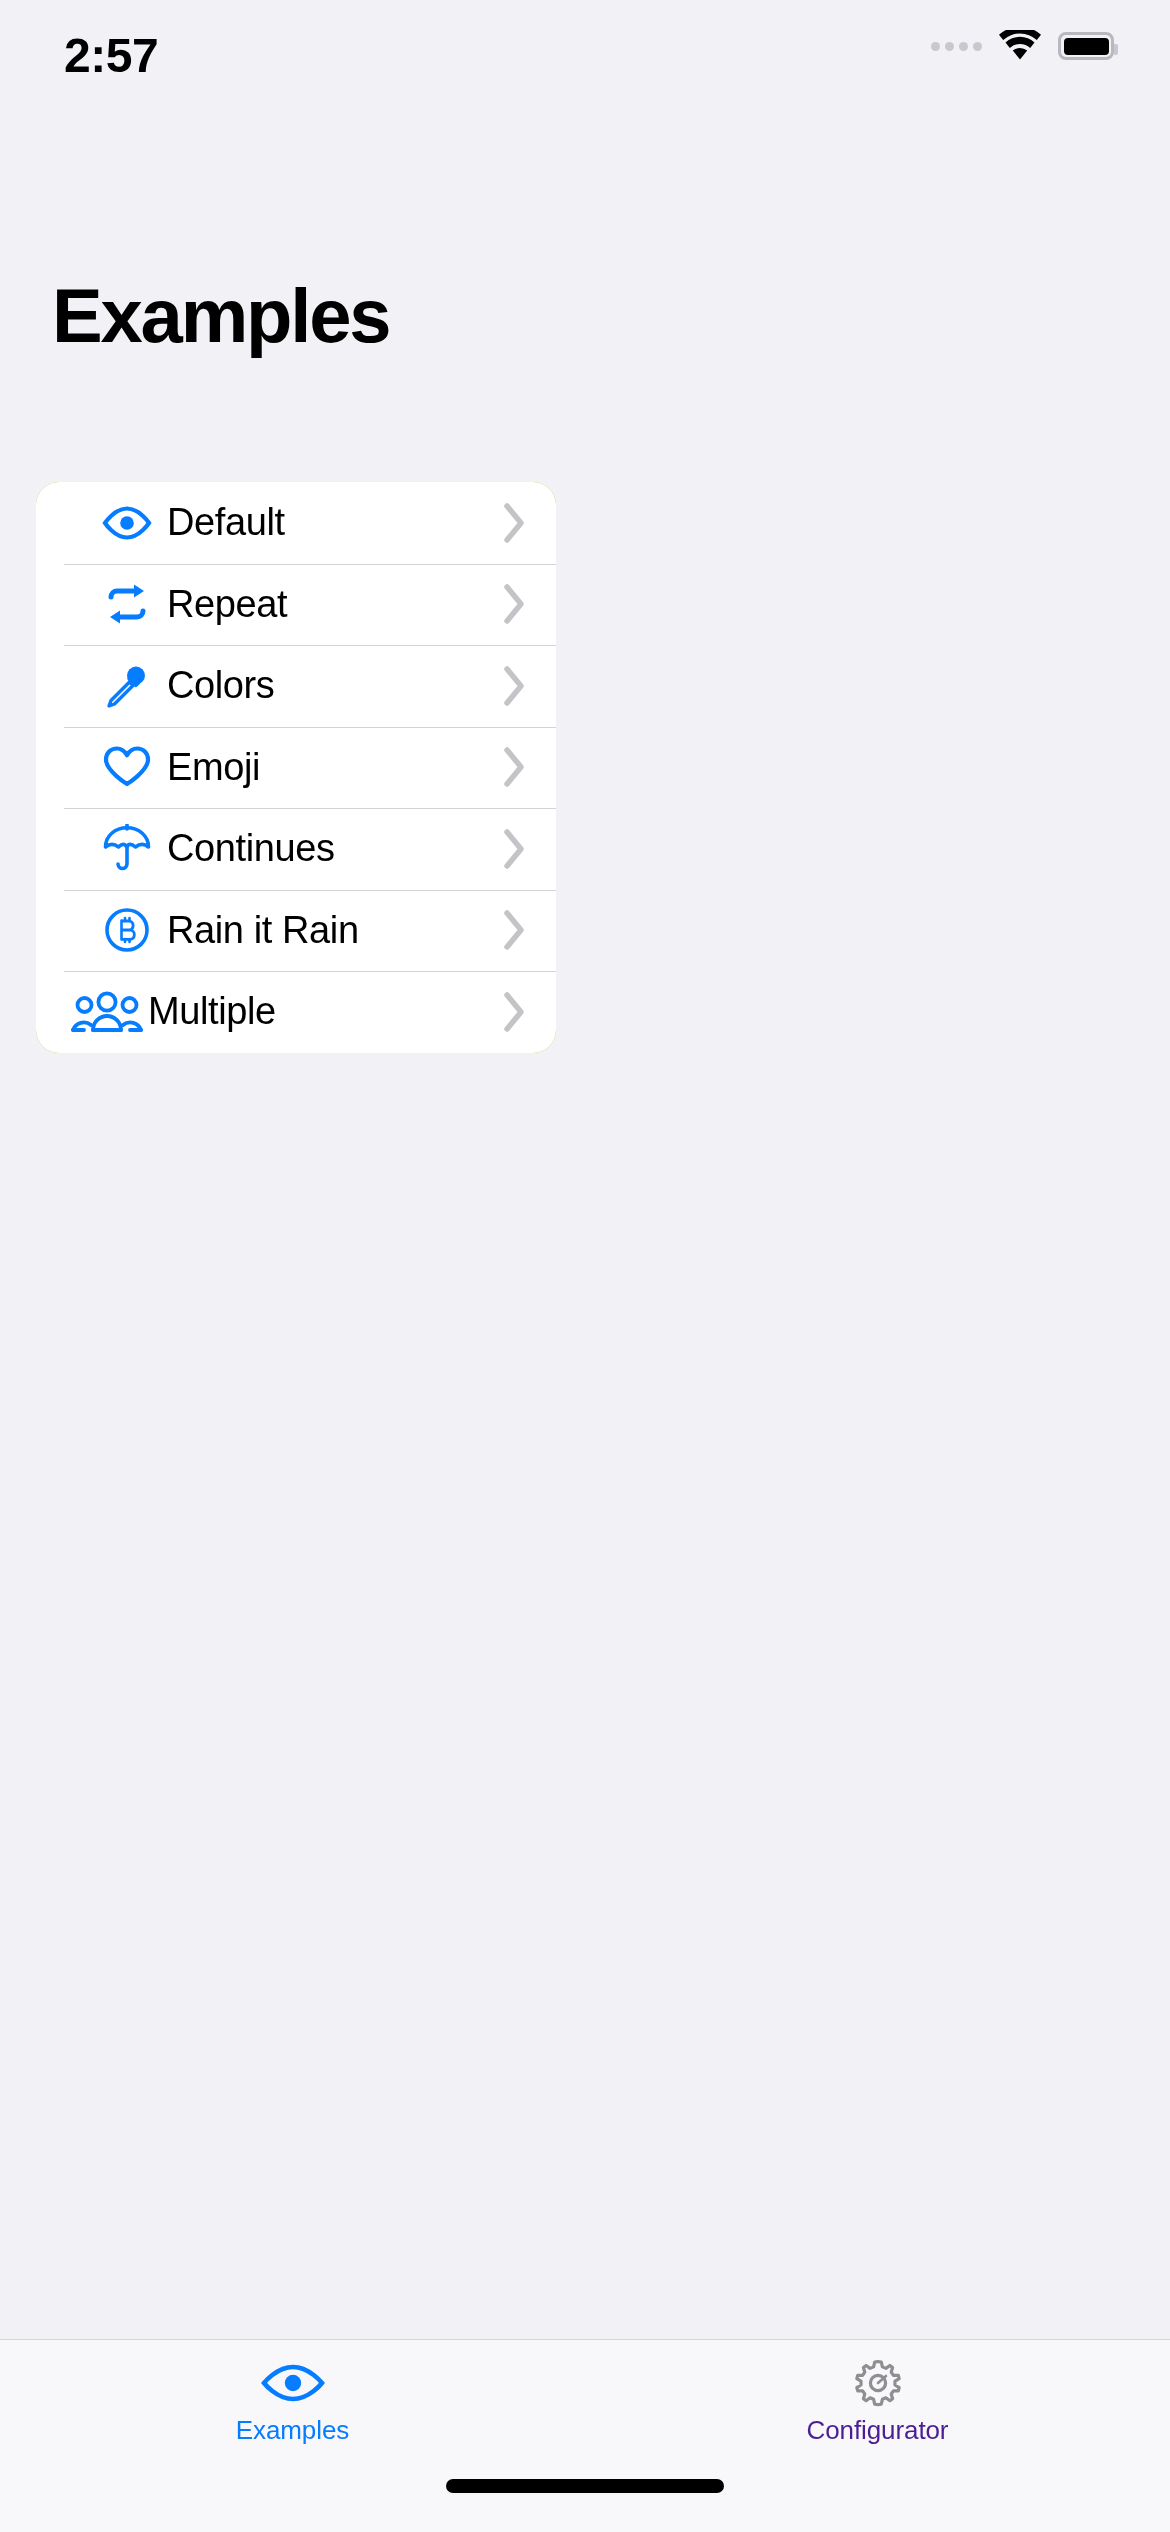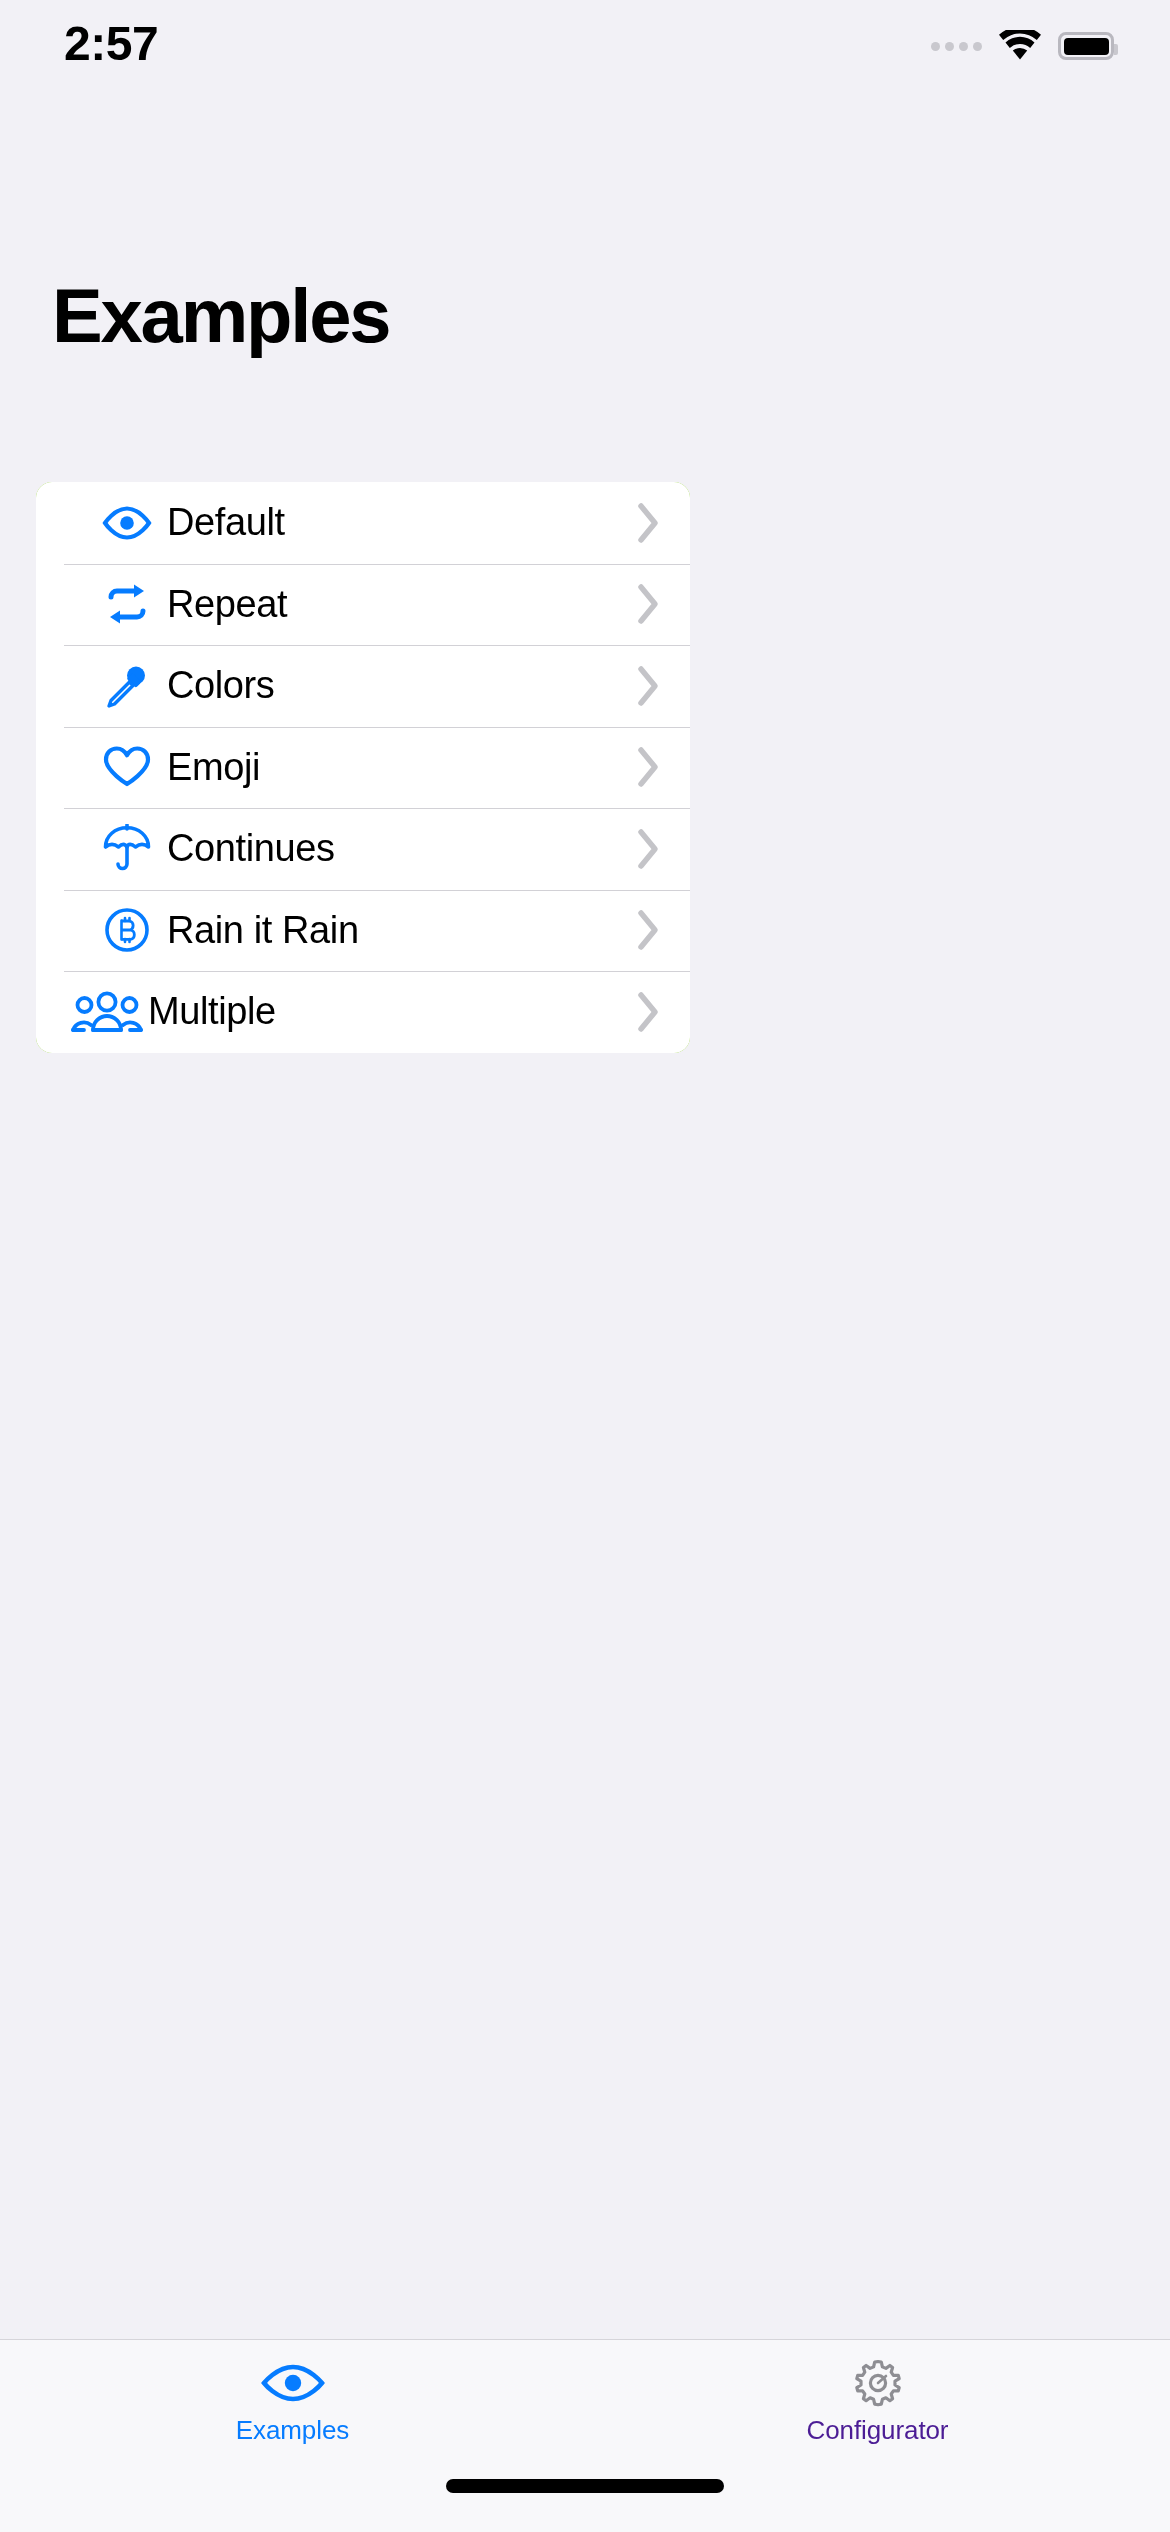--- a/index.html
+++ b/index.html
@@ -19,21 +19,21 @@
   
   .statusbar{
     height:128px;
     flex:0 0 auto;
     display:flex; align-items:center;
     padding:0 96px 0 0;
     position:relative;
   }
   .sb-time{
     position:absolute;
-    left:64px; top:16px;
+    left:64px; top:28px;
     font-size:48px;
     font-weight:600;
     color:#000;
     letter-spacing:-0.5px;
   }
   .sb-right{
     position:absolute;
     right:56px; top:30px;
     display:flex; align-items:center; gap:16px;
   }
@@ -74,23 +74,23 @@
 
   
   .body{
     flex:1 1 auto;
     position:relative;
     padding:128px 36px 0 36px;
   }
 
   .card{
     background:#84cc16;
-    border-radius:16px;
+    border-radius:23px;
     overflow:hidden;
-    width:654px;
+    width:520px;
   }
   .row{
     position:relative;
     height:81.5px;
     display:flex;
     align-items:center;
     padding-left:64px;
     padding-right:28px;
     background:#fff;
     cursor:pointer;

